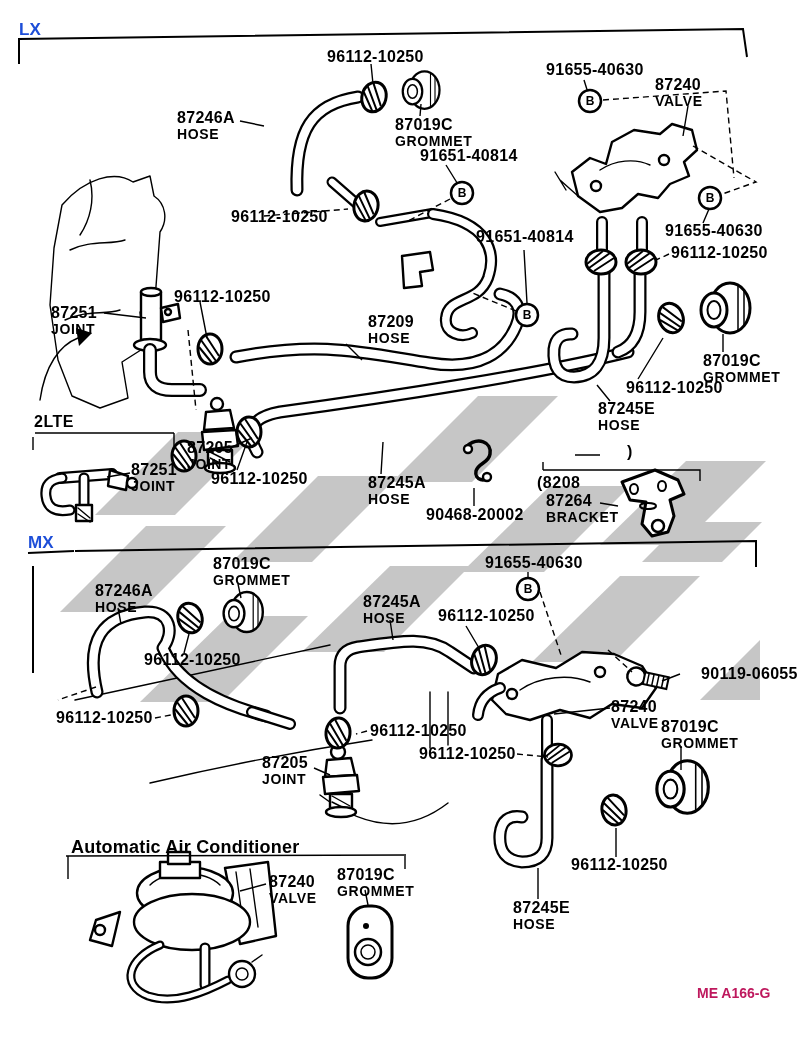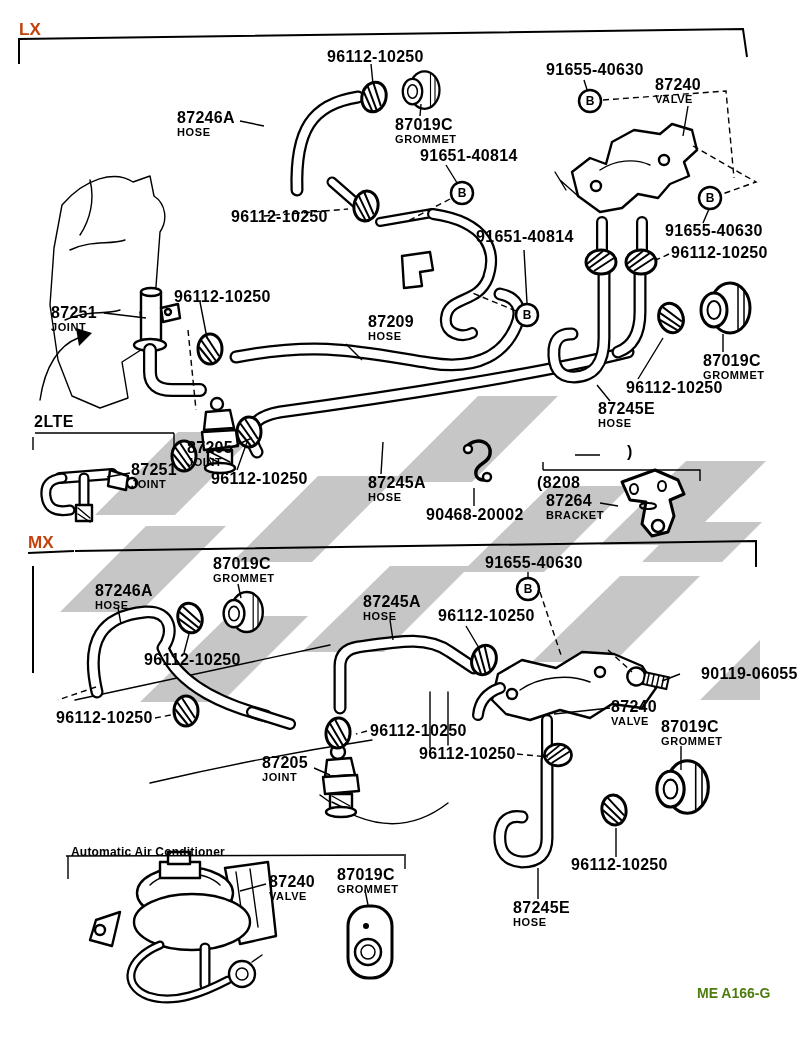--- a/index.html
+++ b/index.html
@@ -2,27 +2,27 @@
 <html><head>
 <meta charset="utf-8">
 <style>
   html,body{margin:0;padding:0;background:#fff;}
   #page{position:relative;width:800px;height:1042px;background:#ffffff;overflow:hidden;
         font-family:"Liberation Sans",sans-serif;}
   #art{position:absolute;left:0;top:0;z-index:1;}
   #labels-layer{position:absolute;left:0;top:0;width:676px;height:1042px;z-index:2;}
   .part-label{position:absolute;color:#000;font-weight:bold;line-height:1;white-space:nowrap;}
   .part-label .num{display:block;font-size:16px;letter-spacing:.3px;}
-  .part-label .sub{display:block;font-size:11px;letter-spacing:.6px;margin-top:1px;}
+  .part-label .sub{display:block;font-size:14px;letter-spacing:.6px;margin-top:1px;}
   .part-label.note .num{font-size:16px;letter-spacing:.5px;}
-  .part-label.ac .num{font-size:12px;letter-spacing:.2px;margin-top:8px;}
-  .section-tag{position:absolute;font-weight:bold;font-size:17px;color:#c2410c;z-index:2;}
+  .part-label.ac .num{font-size:18px;letter-spacing:.2px;}
+  .section-tag{position:absolute;font-weight:bold;font-size:17px;color:#1d4ed8;z-index:2;}
   #lx-tag{left:19px;top:20px;}
   #mx-tag{left:28px;top:533px;}
-  #footer-code{position:absolute;left:697px;top:985px;font-weight:bold;font-size:14px;color:#4d7c0f;z-index:2;}
+  #footer-code{position:absolute;left:697px;top:985px;font-weight:bold;font-size:14px;color:#be185d;z-index:2;}
   
   .tube{fill:none;stroke:#000;stroke-linecap:round;stroke-linejoin:round;}
   .tube-core{fill:none;stroke:#fff;stroke-linecap:round;stroke-linejoin:round;}
   .thin{fill:none;stroke:#000;stroke-width:1.4;stroke-linecap:round;stroke-linejoin:round;}
   .med{fill:#fff;stroke:#000;stroke-width:2.4;stroke-linejoin:round;}
   .leader{fill:none;stroke:#000;stroke-width:1.4;}
   .leader-d{fill:none;stroke:#000;stroke-width:1.4;stroke-dasharray:6 4;}
   .frame{fill:none;stroke:#000;stroke-width:2;}
   .wm{fill:#c6c6c6;}
   .bolt-b{font-family:"Liberation Sans",sans-serif;font-size:12px;font-weight:bold;text-anchor:middle;}

